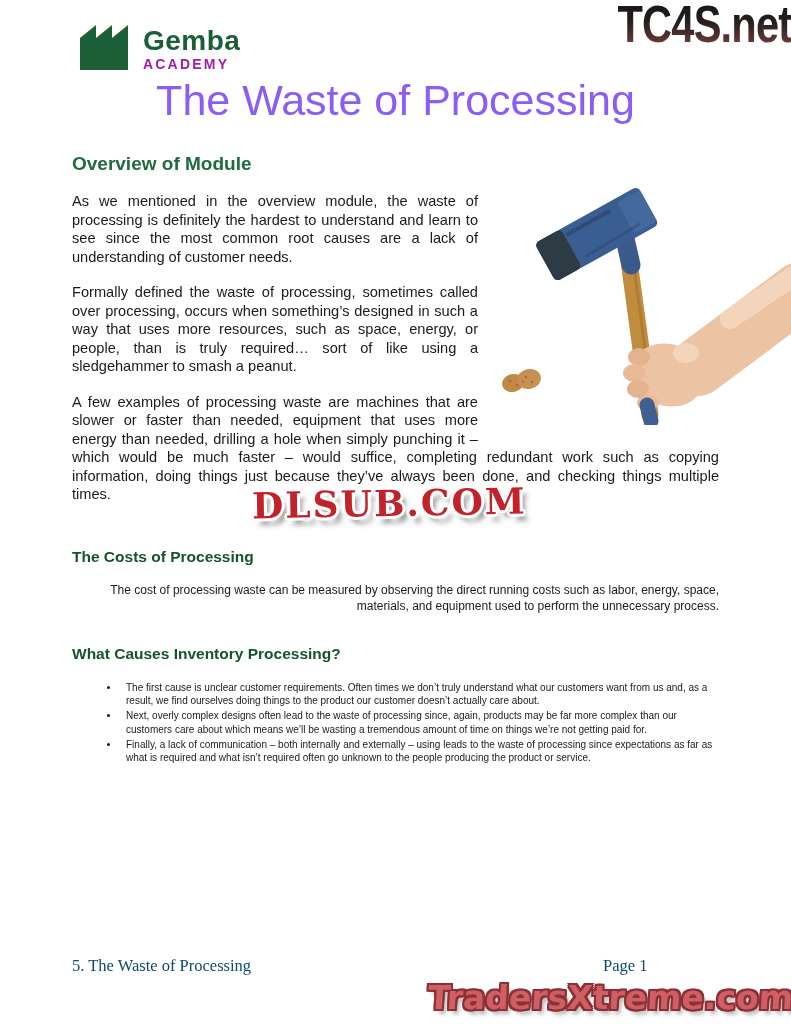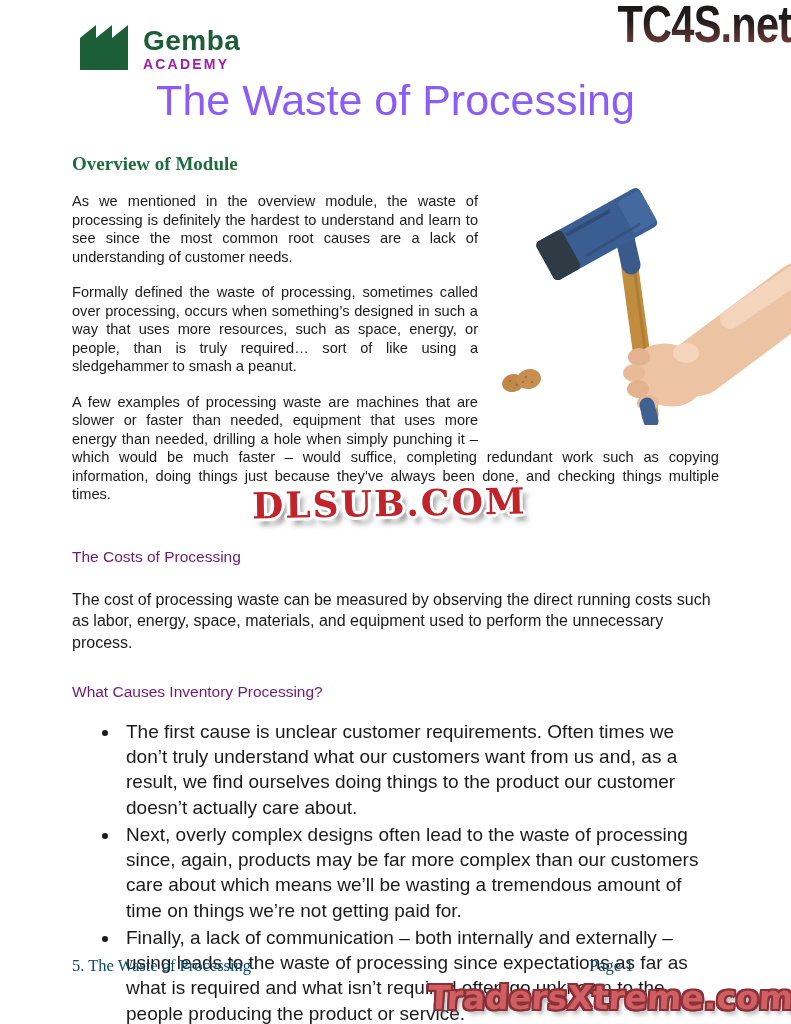--- a/index.html
+++ b/index.html
@@ -23,33 +23,33 @@
     background:linear-gradient(180deg,#151515 0%,#241d1d 45%,#5a3431 75%,#a05a50 100%);
     -webkit-background-clip:text; background-clip:text; color:transparent;
   }
 
   
   .content { position:absolute; left:72px; top:0; width:647px; }
   .doc-title {
     margin-top:76px; text-align:center;
     font-size:43px; font-weight:400; color:#8b5cf6; letter-spacing:0;
   }
-  .h-green { margin-top:28px; font-size:19px; font-weight:bold; color:#1e6b3d;font-family:Liberation Serif, serif; }
+  .h-green { margin-top:28px; font-size:19px; font-weight:bold; color:#1e6b3d; }
   p.body { font-size:14.6px; line-height:1.27; margin-top:17px; text-align:justify; }
-  p.body-left { font-size:16px; line-height:1.33; margin-top:23px; text-align:left; }
-  .h-black { margin-top:30px; font-size:15.5px; font-weight:normal; color:#701a75; }
+  p.body-left { font-size:12px; line-height:1.33; margin-top:17px; text-align:right; }
+  .h-black { margin-top:30px; font-size:15.5px; font-weight:bold; color:#14532d; }
 
   .photo-float {
     float:right; width:301px; height:256px;
     margin:-6px -72px 6px 12px; position:relative;
   }
 
   ul.causes { margin-top:18px; padding-left:48px; }
   ul.causes li {
-    font-size:19px; line-height:1.33; margin-bottom:2px;
+    font-size:10px; line-height:1.33; margin-bottom:2px;
     padding-left:6px; text-align:left;
   }
 
   
   .wm-mid {
     position:absolute; left:252px; top:482px; transform:rotate(-1deg);
     font-family:"DejaVu Serif", serif; font-weight:bold; font-size:36px; letter-spacing:2px;
     color:#c2232a;
     text-shadow:
       -2px -2px 0 #fff, 2px -2px 0 #fff, -2px 2px 0 #fff, 2px 2px 0 #fff,
@@ -64,21 +64,21 @@
       -2px -2px 0 #8c3038, 2px -2px 0 #8c3038, -2px 2px 0 #8c3038, 2px 2px 0 #8c3038,
       0 -2px 0 #8c3038, 0 2px 0 #8c3038, -2px 0 0 #8c3038, 2px 0 0 #8c3038,
       4px 5px 4px rgba(110,110,110,.55);
   }
 
   
   .footer {
     position:absolute; left:72px; top:956px; width:647px;
     font-family:"Liberation Serif", serif; font-size:16.5px; color:#0c4a6e;
   }
-  .footer .page-num { position:absolute; left:517px; top:0; }
+  .footer .page-num { position:absolute; left:531px; top:0; }
 </style>
 </head>
 <body>
 
 <div class="page">
 
   <div class="logo">
     <span>
       <svg width="60" height="52" viewBox="0 0 60 52">
         <path d="M2,50 V18 L18,5 V18 L34,5 V18 L50,5 V50 Z" fill="#1b5e38"></path>

